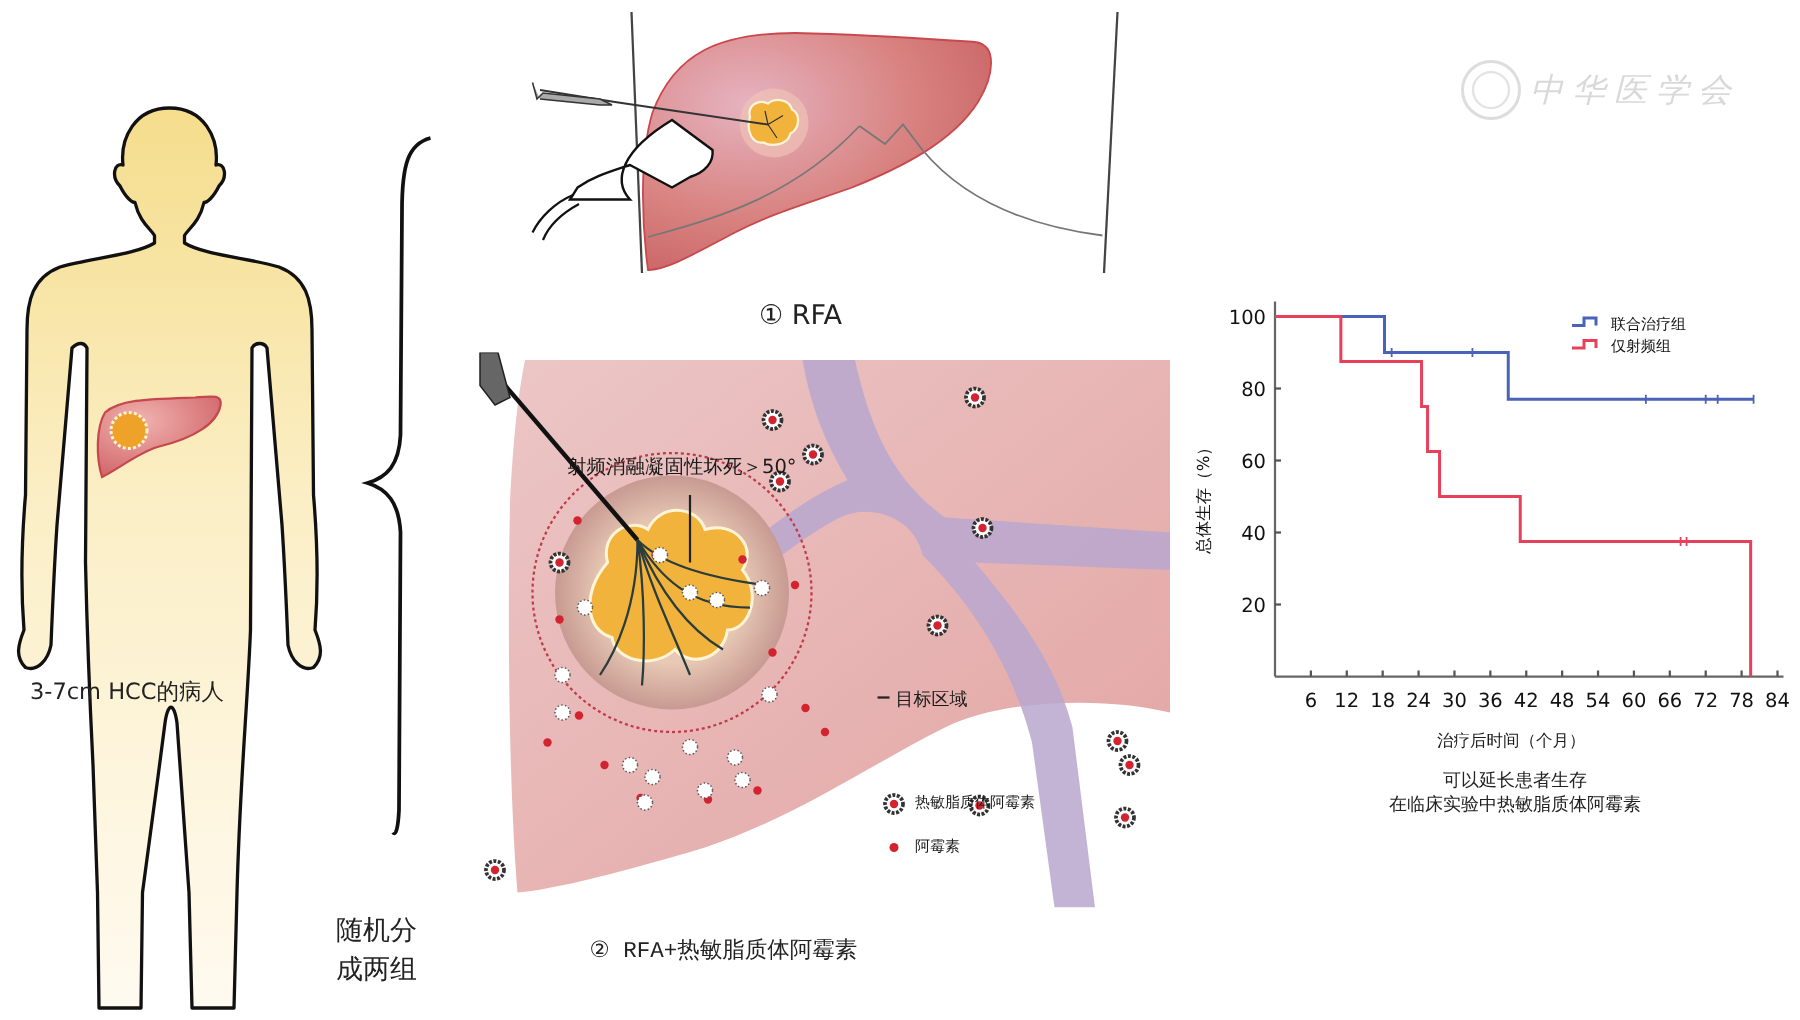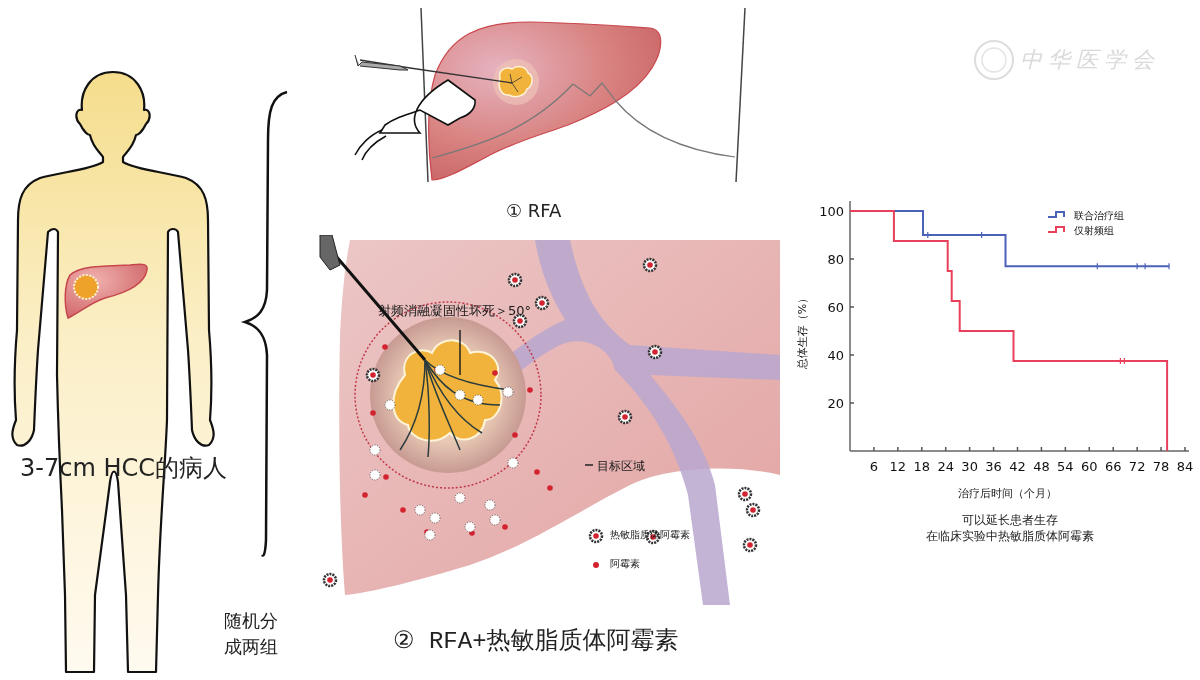--- a/index.html
+++ b/index.html
@@ -1,20 +1,20 @@
 <!DOCTYPE html>
 <html><head>
 <meta charset="utf-8">
 <style>
   html, body { margin:0; padding:0; background:#ffffff; }
   body { width:1200px; height:680px; position:relative; overflow:hidden;
          font-family:"DejaVu Sans", sans-serif; color:#1a1a1a; }
   .abs { position:absolute; }
   svg text { font-family:"DejaVu Sans", sans-serif; }
-  .label-lg { font-size:24px; color:#222; }
+  .label-lg { font-size:15px; color:#222; }
   .label-md { font-size:18px; color:#222; }
   .caption { font-size:12px; color:#222; text-align:center; line-height:16px; }
 </style>
 </head>
 <body>
 
 <svg class="abs" style="left:0;top:0" width="300" height="680">
   <defs>
     <linearGradient id="bodyGrad" x1="0" y1="0" x2="0" y2="1">
       <stop offset="0" stop-color="#f5dd8c"></stop>

